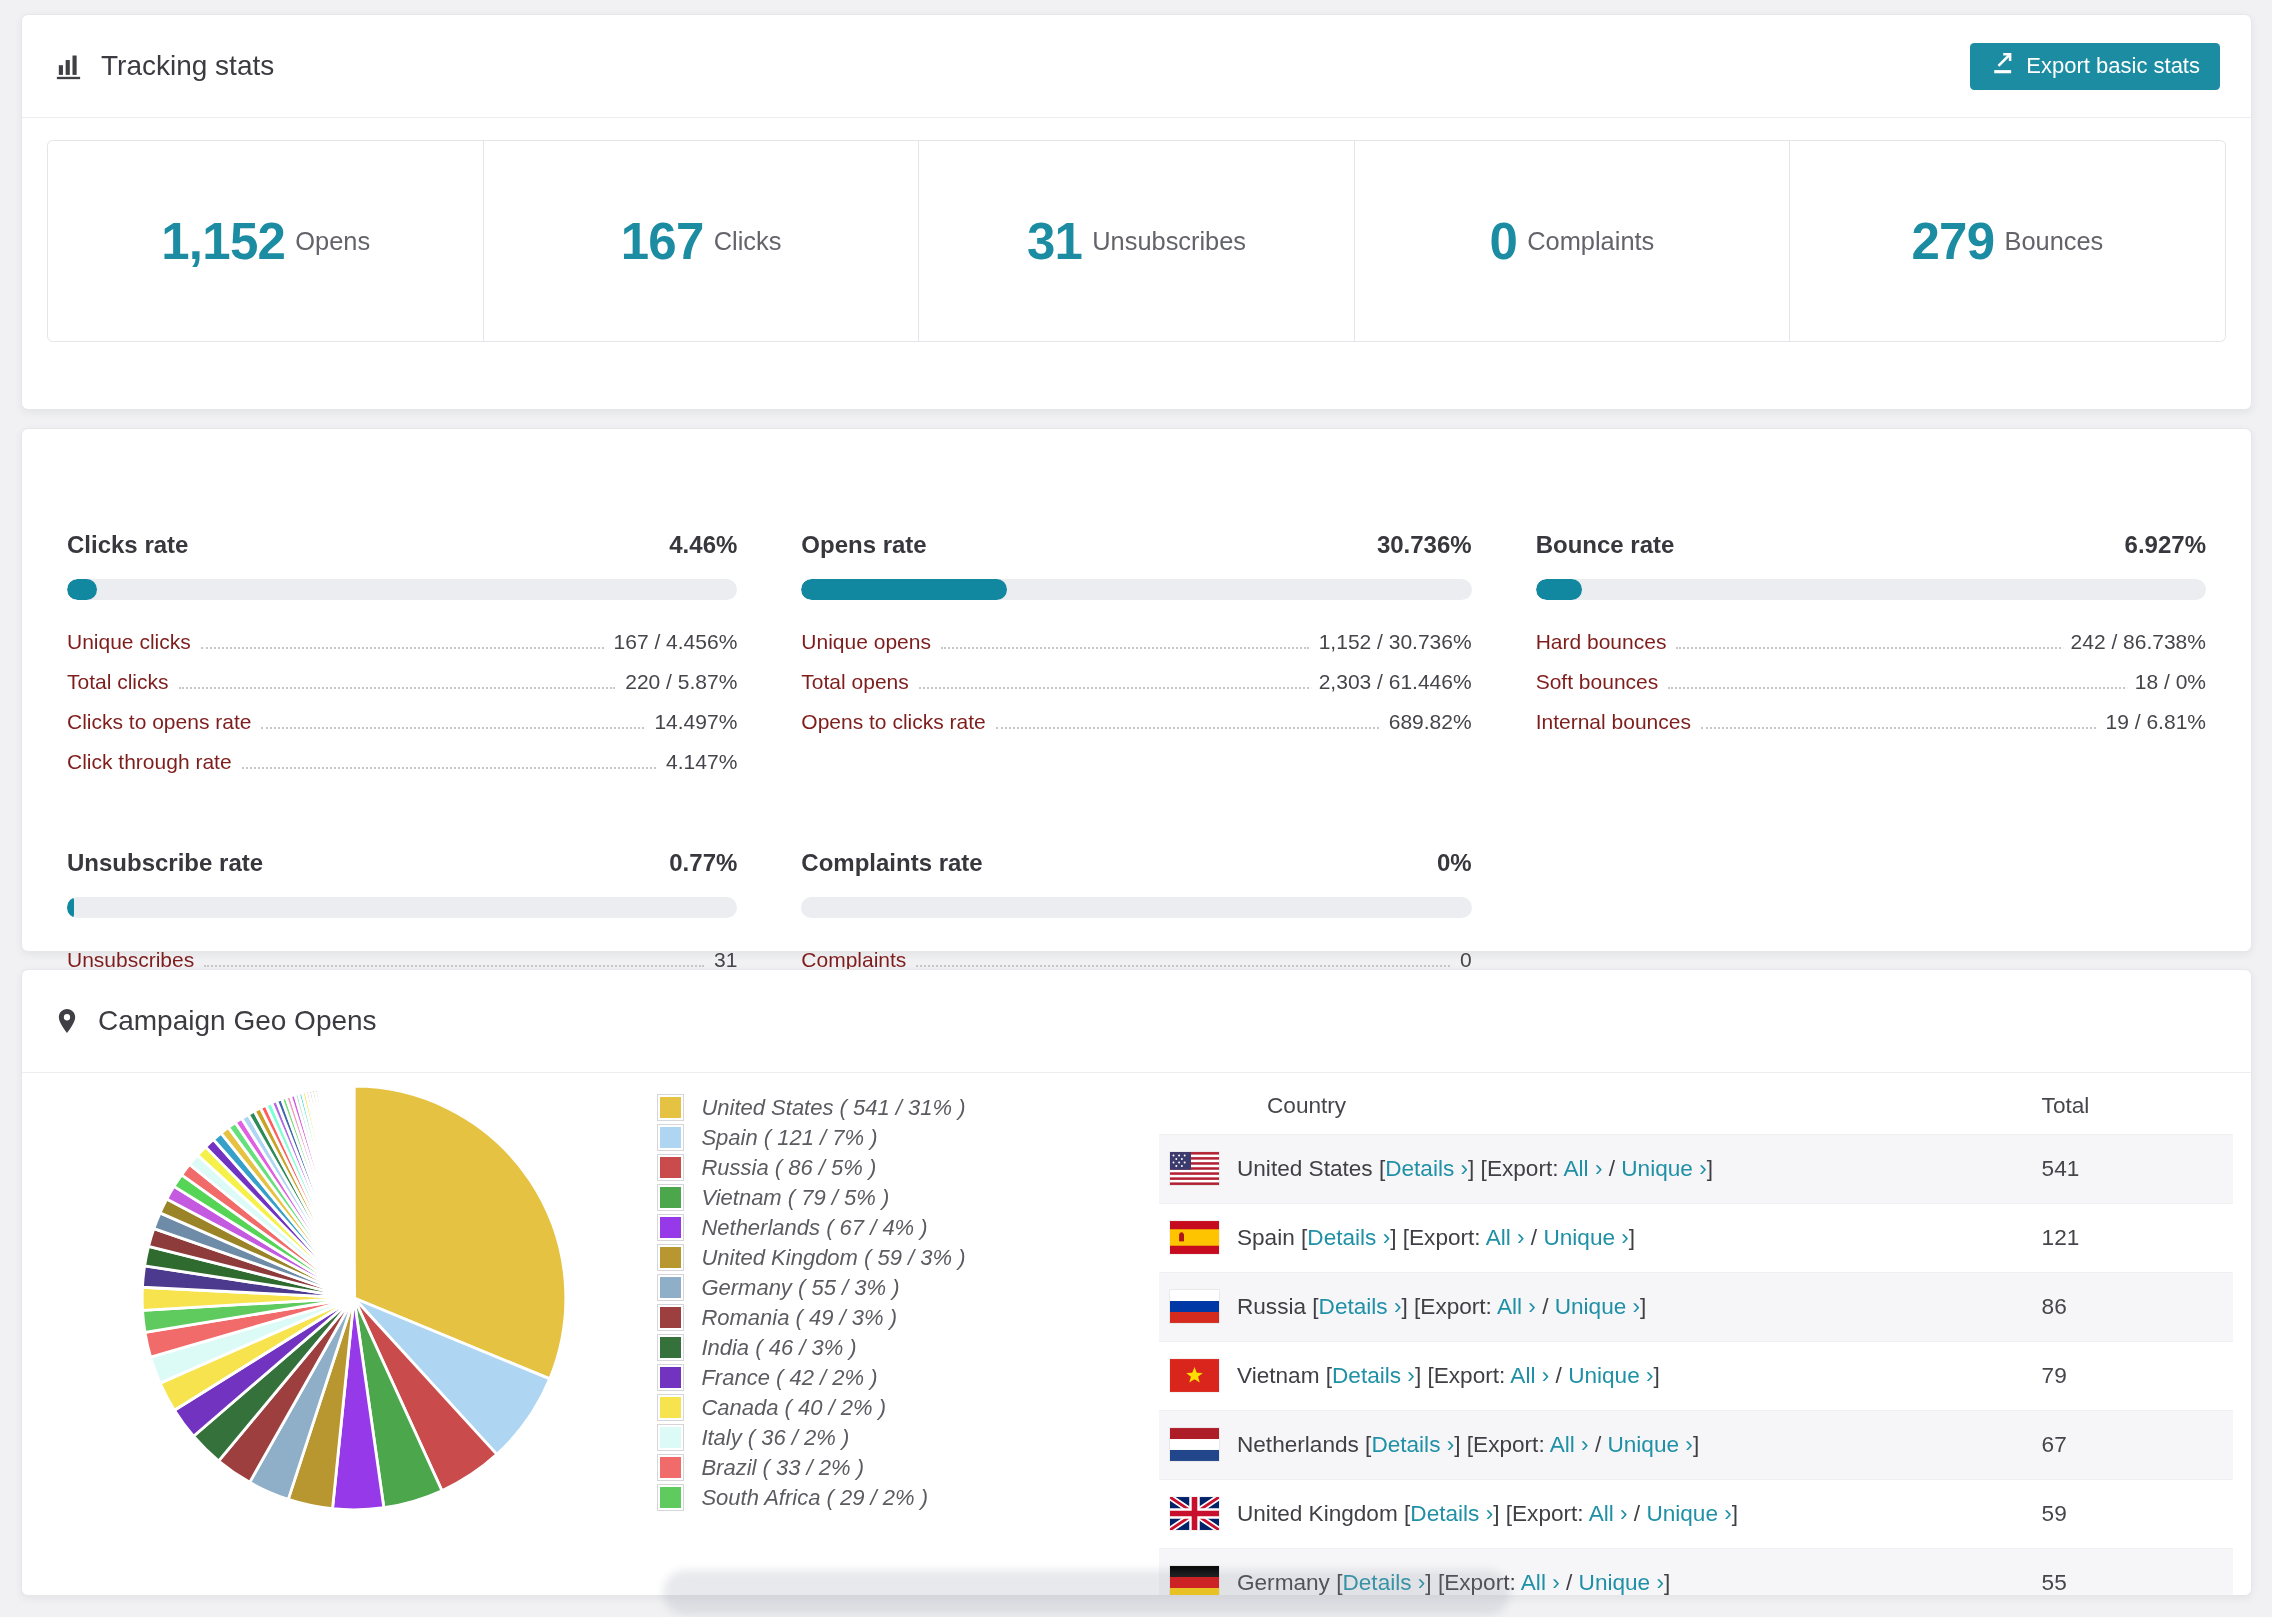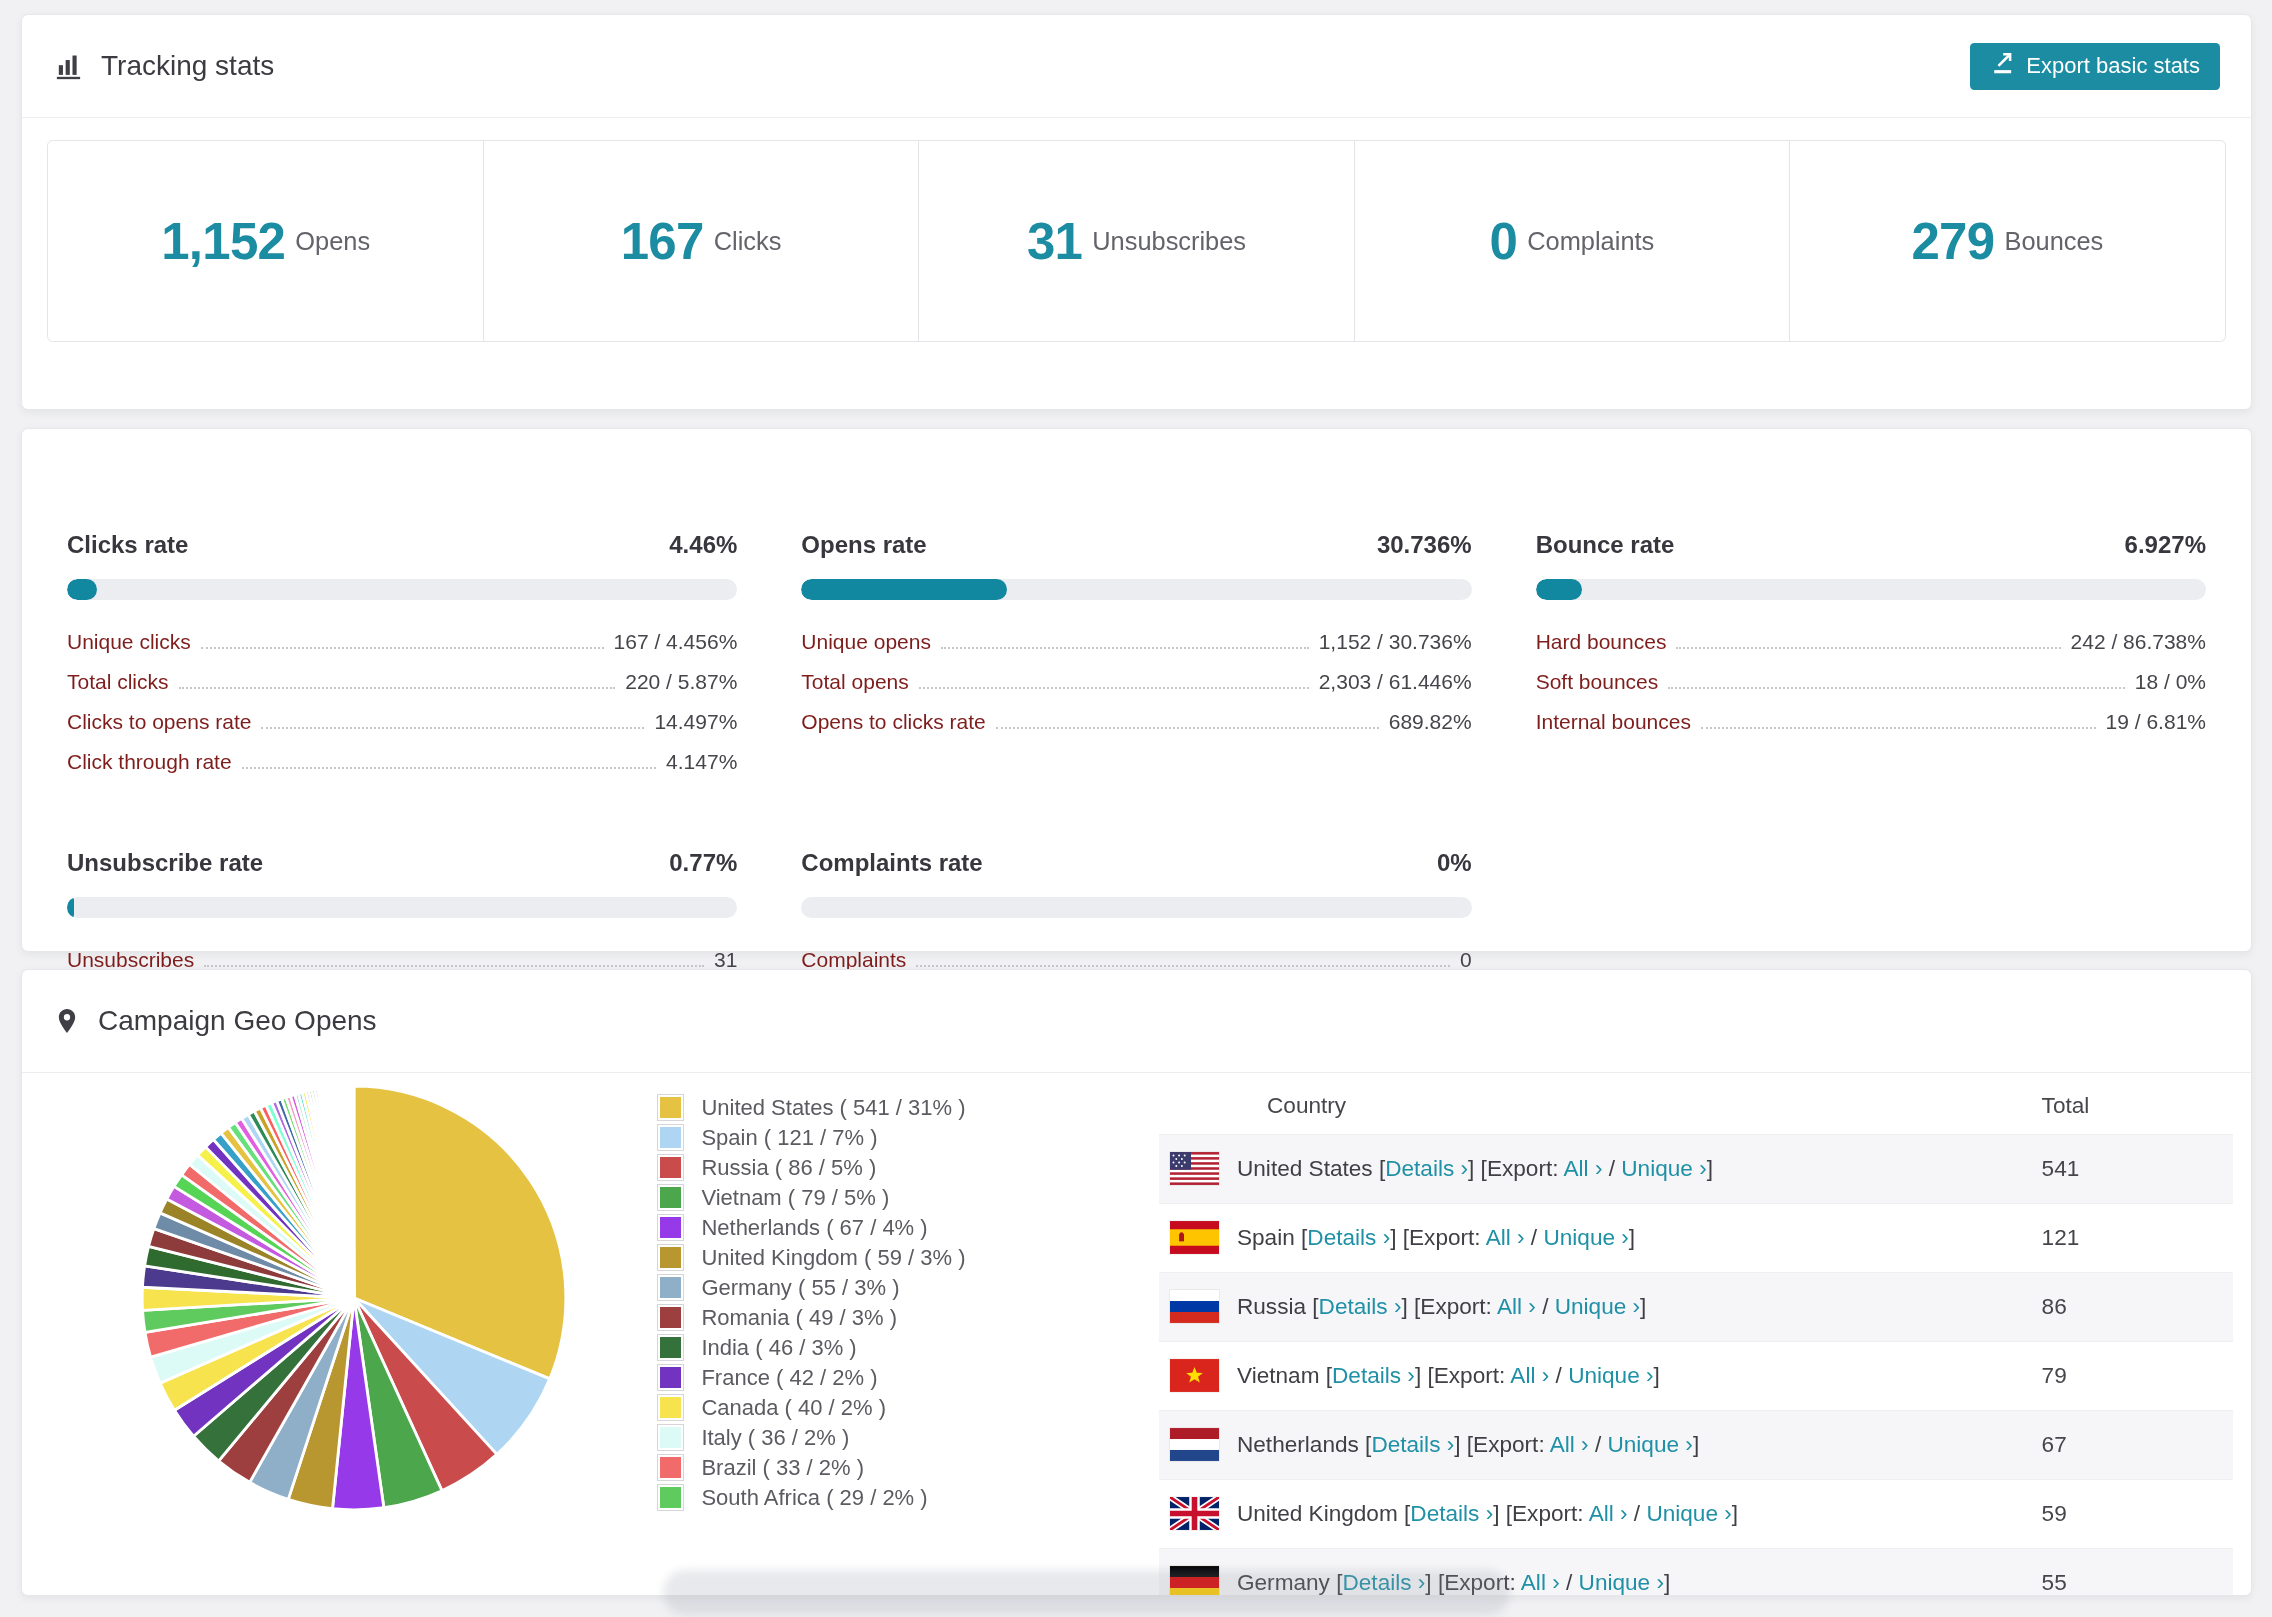--- a/index.html
+++ b/index.html
@@ -44,21 +44,21 @@
   .rate-fill{height:100%;background:#1287A0;border-radius:10.6px;}
   .stat-line{display:flex;align-items:baseline;font-size:21px;height:40px;}
   .sl-label{color:#7f1d1d;white-space:nowrap;}
   .sl-leader{flex:1;border-bottom:2.1px dotted #C6C6CC;margin:0 10px 6.4px 10px;}
   .sl-value{color:#45454B;white-space:nowrap;}
 
   
   #geo-body{display:flex;padding:5.6px 18.4px 0 99px;}
   #pie{width:466px;height:466px;flex:none;margin-top:-14px;}
   #legend{margin:0;margin-left:71px;width:332px;padding:14px 0 0 0;list-style:none;flex:none;}
-  .legend-item{display:flex;align-items:center;gap:18.4px;height:30px;font-size:22px;color:#5B5B61;white-space:nowrap;}
+  .legend-item{display:flex;align-items:center;gap:18.4px;height:30px;font-size:22px;color:#5B5B61;white-space:nowrap;font-style:italic;}
   .legend-swatch{width:21px;height:21px;border:2.1px solid #fff;outline:0.7px solid #D5D5DA;flex:none;}
 
   #geo-table{flex:1;margin-left:169px;margin-right:0;font-size:22.6px;}
   .t-head{display:flex;height:55px;align-items:center;color:#46464C;}
   .t-name-h{flex:1;margin-left:108px;}
   .t-total{width:191px;flex:none;}
   .t-row{display:flex;align-items:center;height:68px;border-top:0.7px solid #EFEFF2;}
   .t-row.stripe{background:#F6F6F8;}
   .flag{width:49px;height:33px;margin-left:10.6px;flex:none;box-shadow:0 0 0 0.7px rgba(0,0,0,.08);}
   .flag svg{display:block;}

